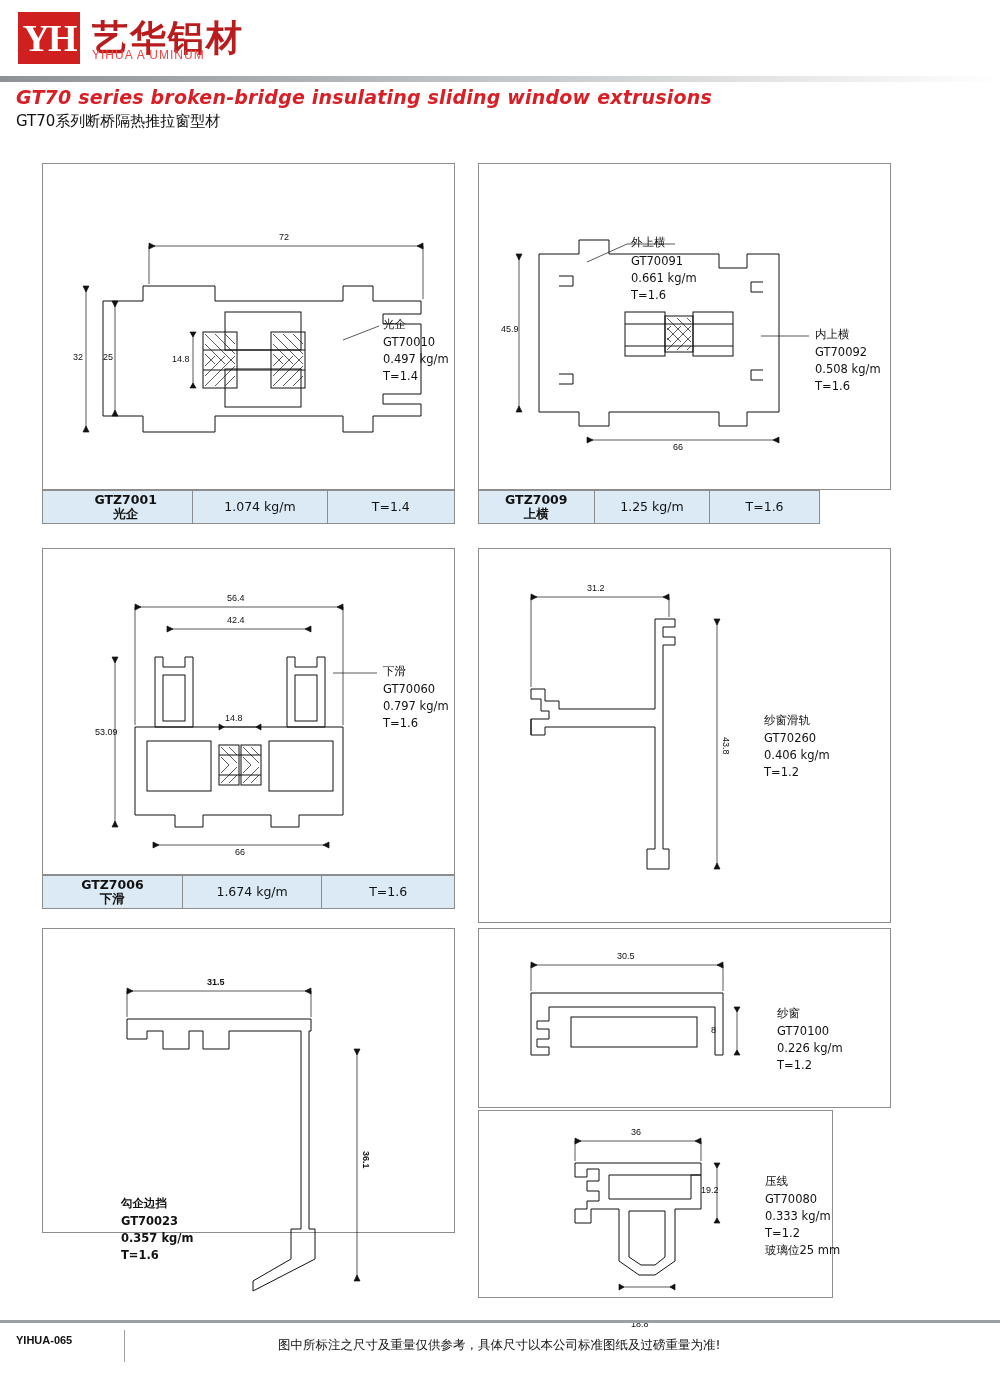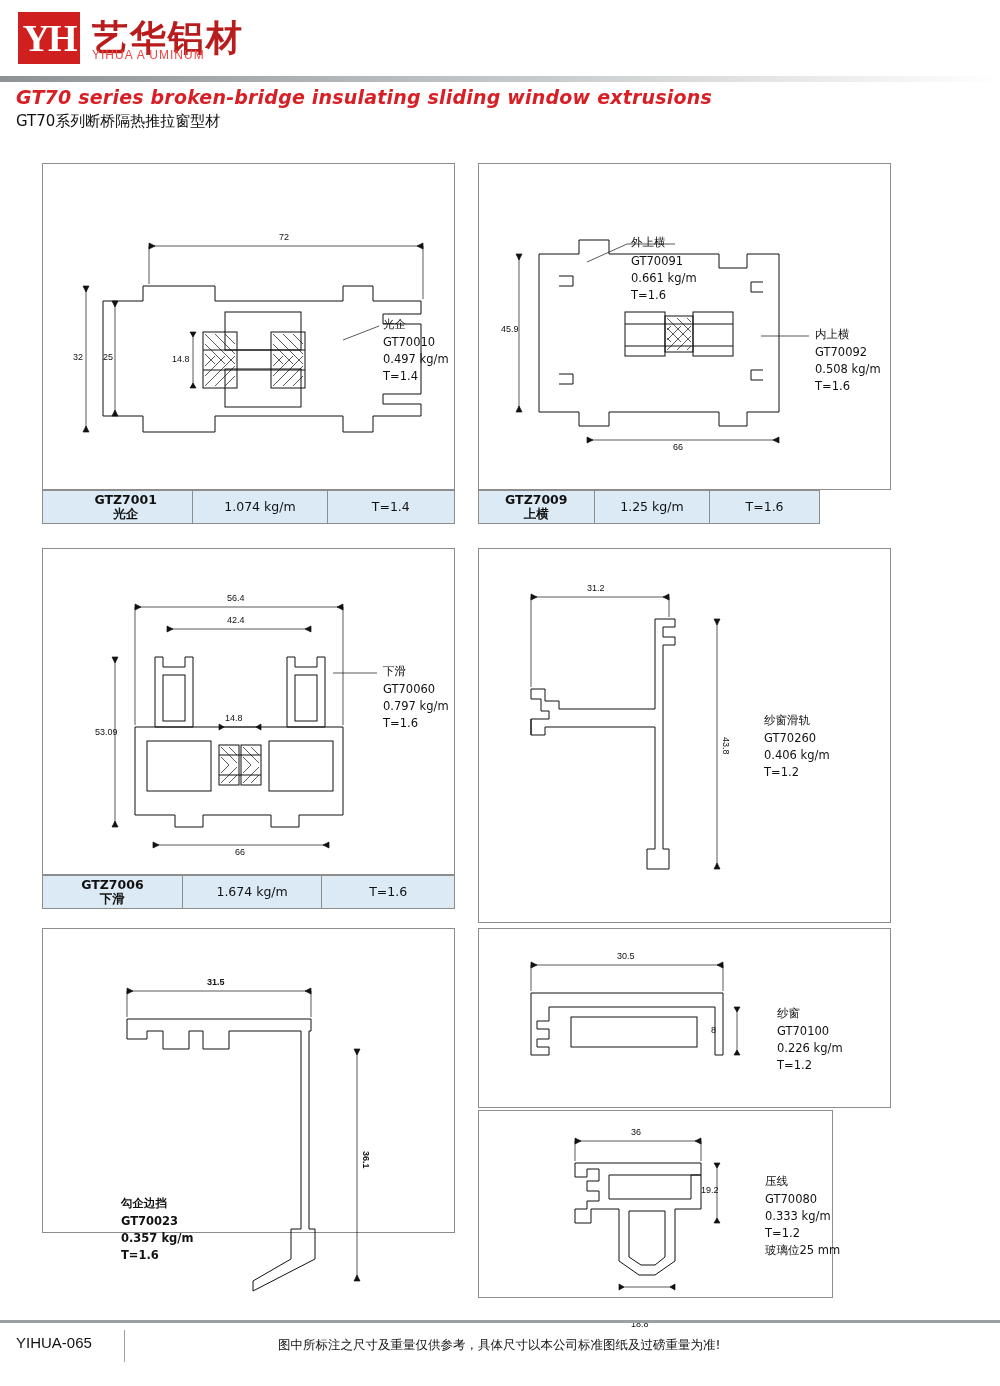--- a/index.html
+++ b/index.html
@@ -143,22 +143,22 @@
   
   .footer-rule {
     position: absolute;
     left: 0; top: 1320px;
     width: 1000px; height: 3px;
     background: #9aa0a4;
   }
   .footer-code {
     position: absolute;
     left: 16px; top: 1334px;
-    font-size: 15px;
-    font-weight: normal;
+    font-size: 11px;
+    font-weight: bold;
     color: #111;
   }
   .footer-note {
     position: absolute;
     left: 278px; top: 1337px;
     font-size: 12.5px;
     color: #111;
     font-family: "DejaVu Sans", sans-serif;
   }
   .footer-div {

